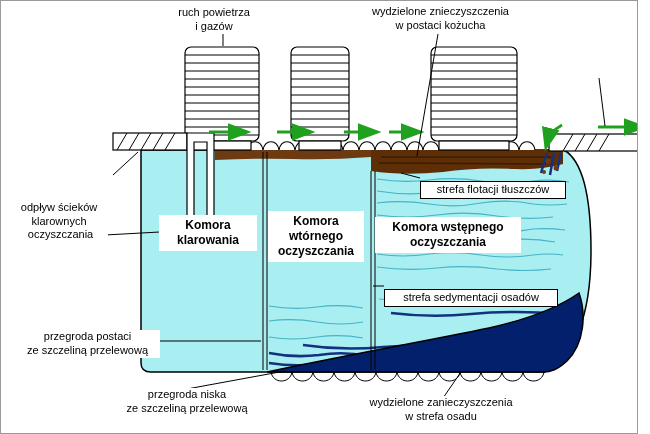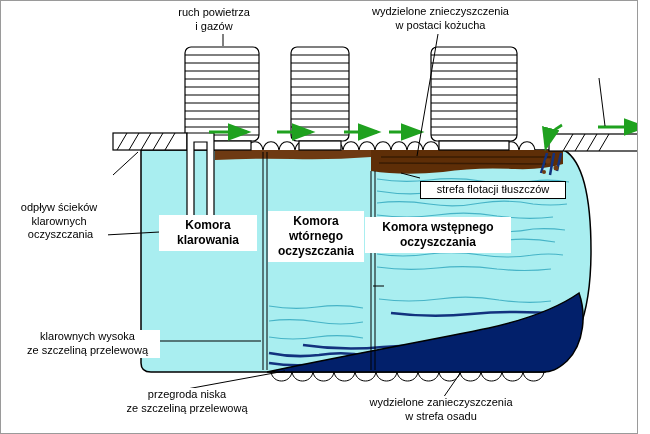--- a/index.html
+++ b/index.html
@@ -128,30 +128,31 @@
     </g>
   </svg>
 
   <div class="lbl" style="left:163px;top:5px;width:100px;">ruch powietrza
 i gazów</div>
   <div class="lbl" style="left:352px;top:4px;width:175px;">wydzielone znieczyszczenia
 w postaci kożucha</div>
   <div class="lbl" style="left:2px;top:170px;width:112px;margin-top:30px;">odpływ ścieków
 klarownych</div>
   <div class="lbl" style="left:12px;top:227px;width:95px;">oczyszczania</div>
-  <div class="lbl" style="left:14px;top:329px;width:145px;">klarownych wysoka
+  <div class="lbl" style="left:14px;top:329px;width:145px;">przegroda postaci
 ze szczeliną przelewową</div>
   <div class="lbl" style="left:106px;top:387px;width:160px;">przegroda niska
 ze szczeliną przelewową</div>
   <div class="lbl" style="left:350px;top:395px;width:180px;">wydzielone zanieczyszczenia
 w strefa osadu</div>
 
   <div class="lbl chamber" style="left:158px;top:214px;width:98px;">Komora
 klarowania</div>
   <div class="lbl chamber" style="left:267px;top:210px;width:96px;">Komora
 wtórnego
 oczyszczania</div>
-  <div class="lbl chamber" style="left:364px;top:216px;width:146px;">Komora wstępnego
+  <div class="lbl chamber" style="left:374px;top:216px;width:146px;">Komora wstępnego
 oczyszczania</div>
 
   <div class="lbl zone" style="left:419px;top:168px;width:140px;">strefa flotacji tłuszczów</div>
+  <div class="lbl zone" style="left:383px;top:276px;width:168px;">strefa sedymentacji osadów</div>
 
 </div>
 
 </body></html>

